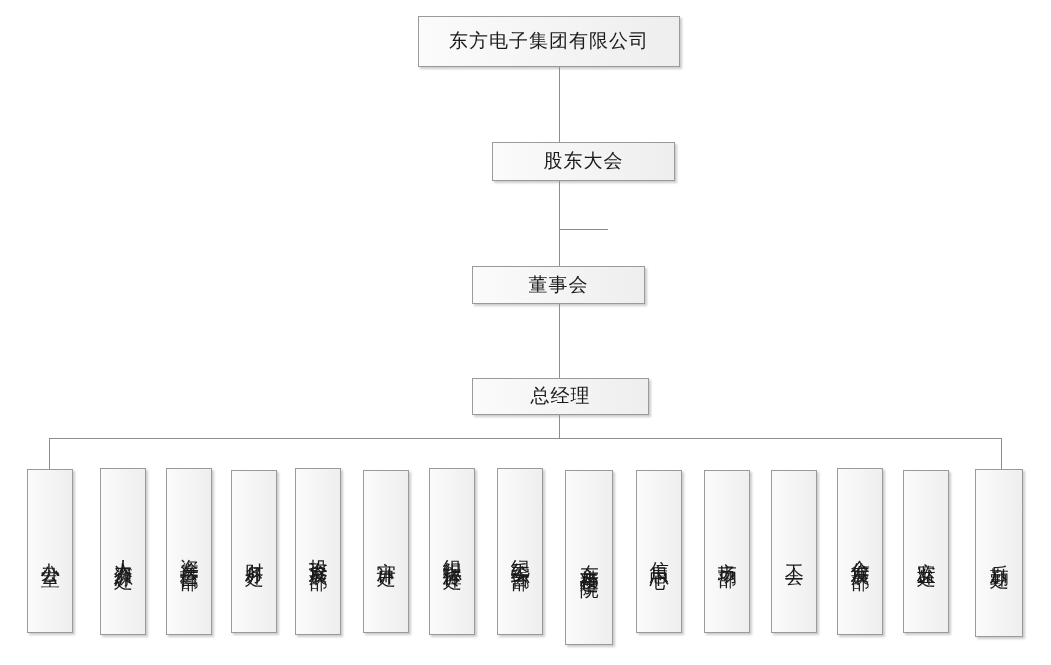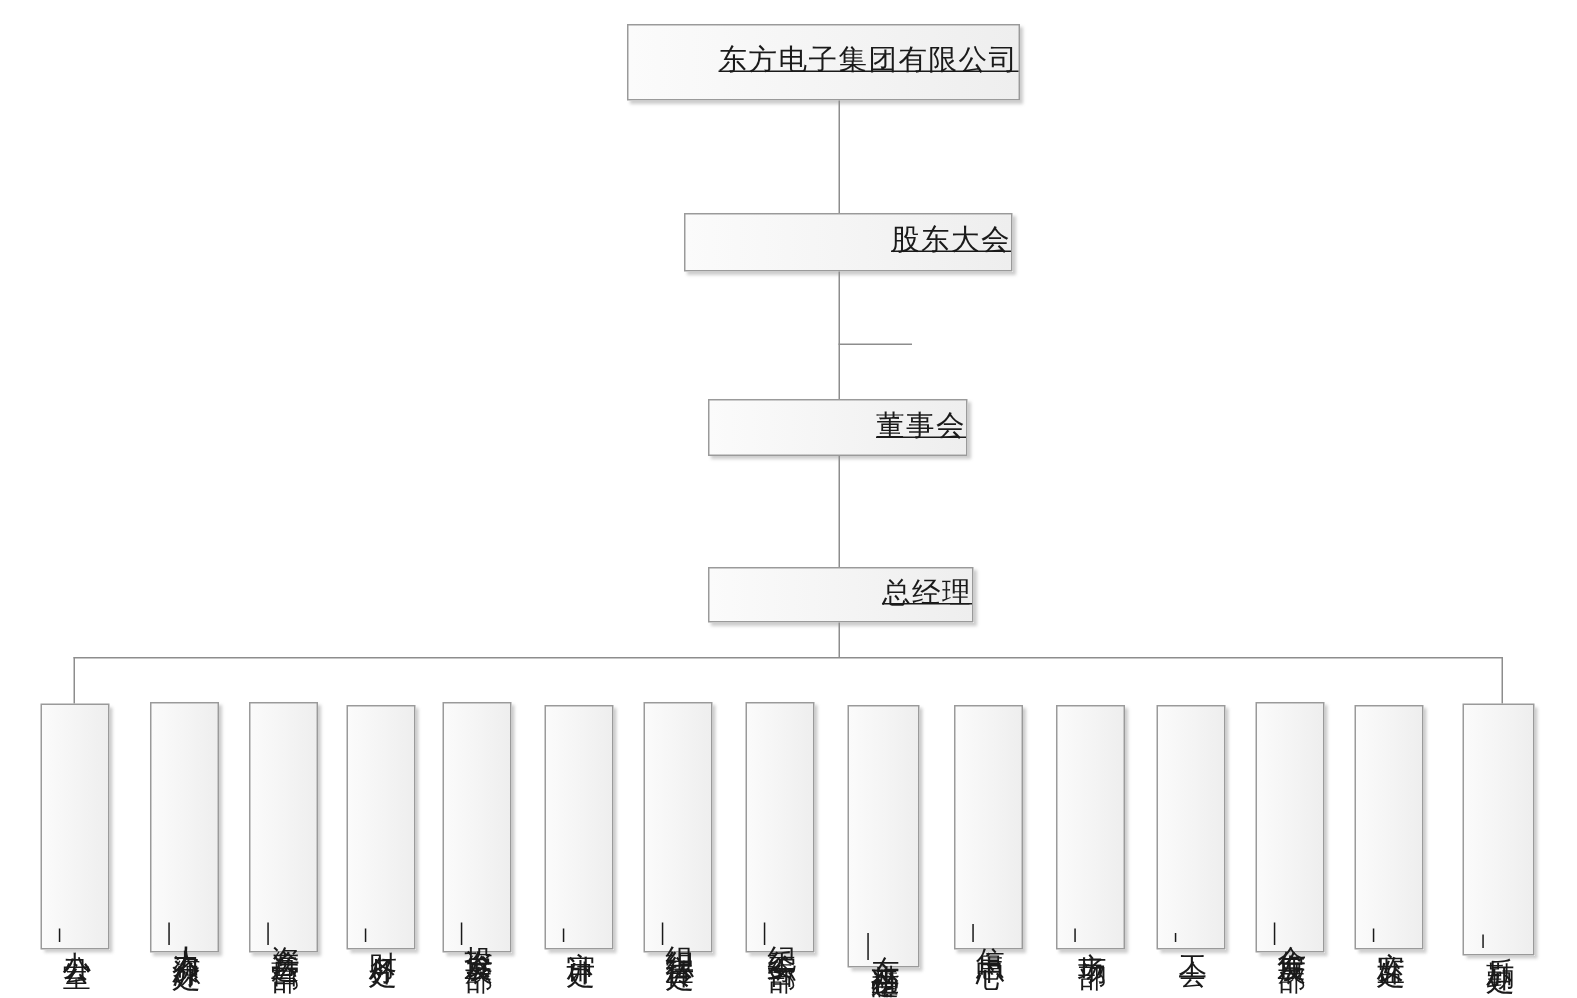--- a/index.html
+++ b/index.html
@@ -22,25 +22,24 @@
 
   
   .node {
     position: absolute;
     box-sizing: border-box;
     border: 1px solid #9a9a9a;
     background: linear-gradient(to right, #fbfbfb 0%, #f4f4f4 55%, #eeeeee 100%);
     box-shadow: 2px 2px 2px rgba(130,130,130,0.40);
     display: flex;
     align-items: center;
-    justify-content: flex-end;
+    justify-content: center;
     color: #1a1a1a;
     line-height: 1.18;
     white-space: nowrap;
-    text-decoration: underline;
   }
 
   
   .node.h {
     font-size: 19px;
     letter-spacing: 1px;
   }
 
   
   .node.v {
@@ -67,21 +66,21 @@
 </style>
 </head>
 <body>
 
 <div id="canvas">
 
   <div class="node h" style="left:418px; top:16px; width:262px; height:51px;">
     <span>东方电子集团有限公司</span>
   </div>
 
-  <div class="node h" style="left:456px; top:142px; width:219px; height:39px;">
+  <div class="node h" style="left:492px; top:142px; width:183px; height:39px;">
     <span>股东大会</span>
   </div>
 
 
   <div class="node h" style="left:472px; top:266px; width:173px; height:38px;">
     <span>董事会</span>
   </div>
 
   <div class="node h" style="left:472px; top:378px; width:177px; height:37px;">
     <span>总经理</span>

